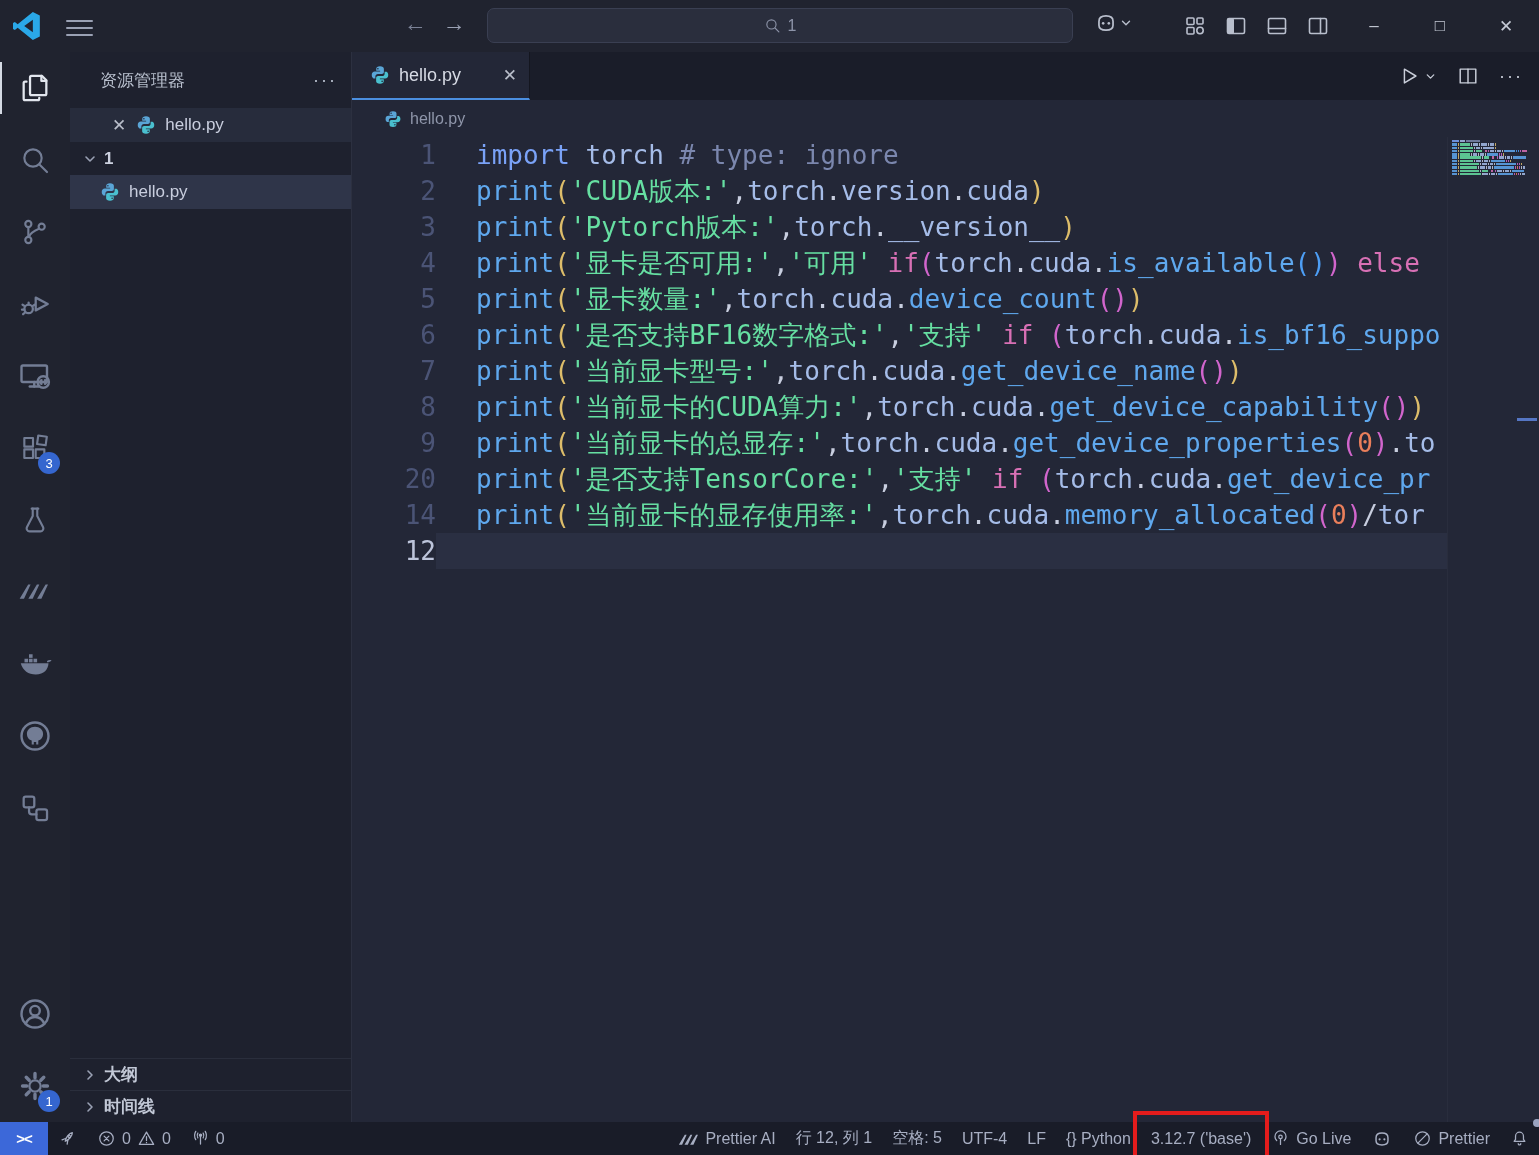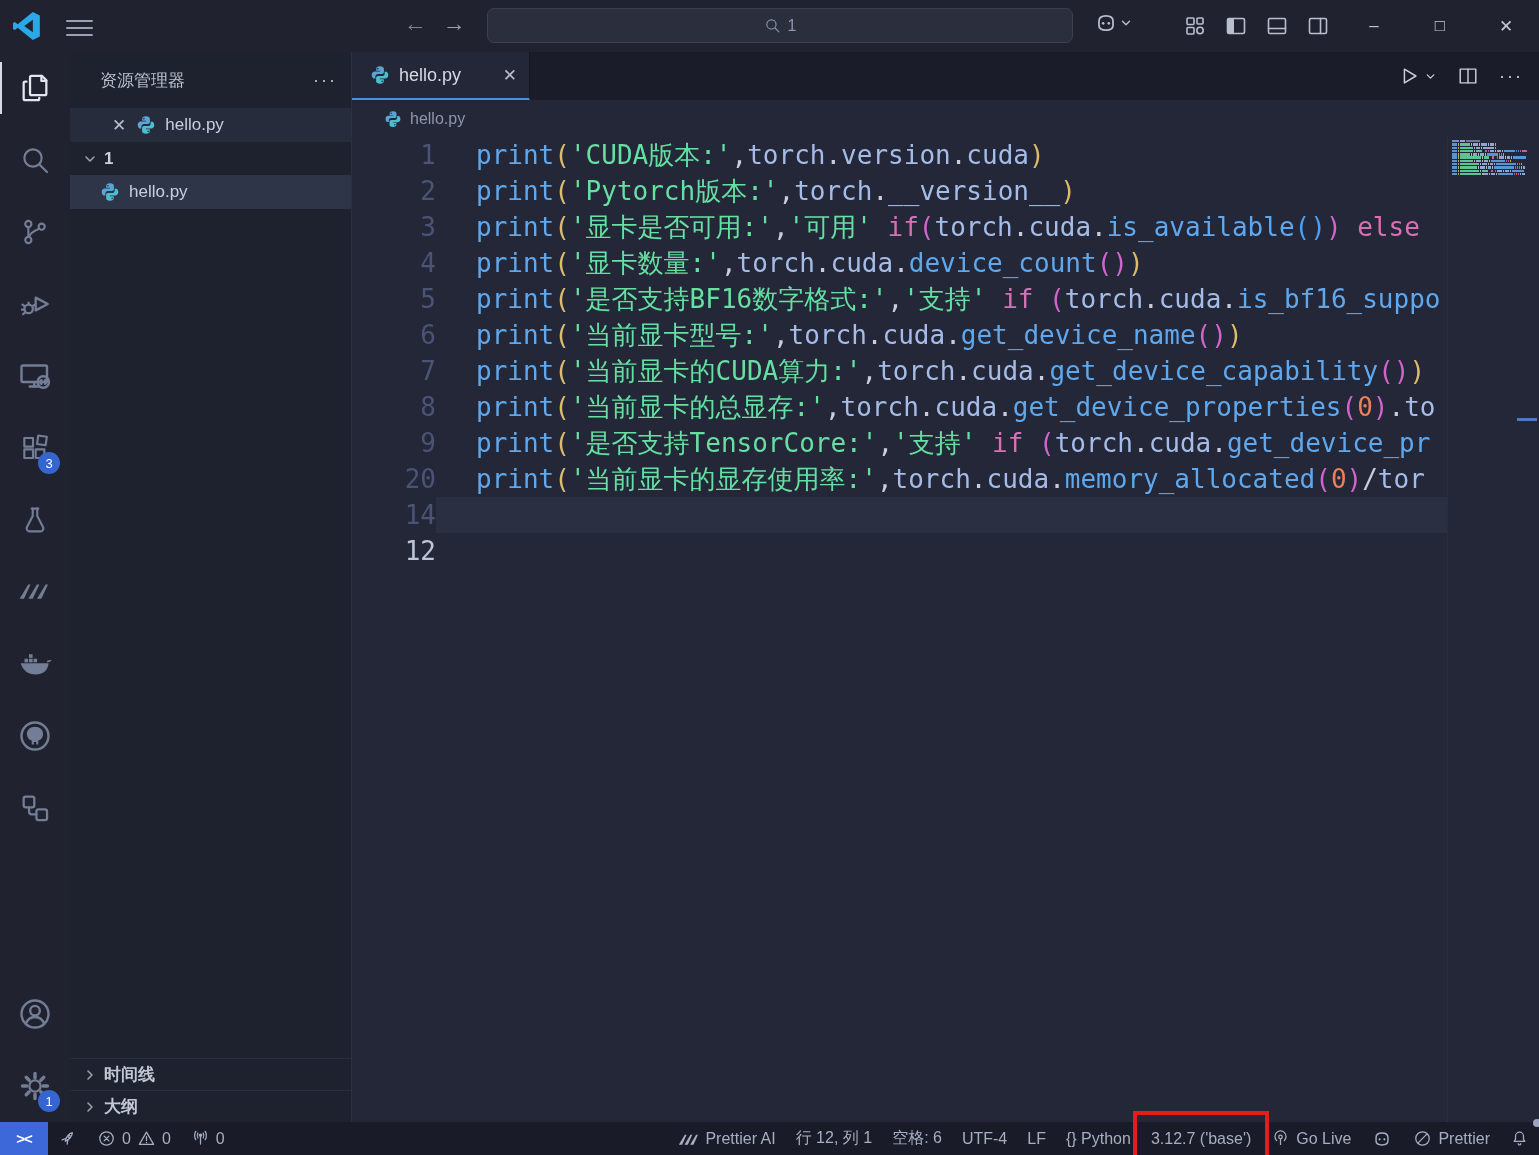--- a/index.html
+++ b/index.html
@@ -309,27 +309,27 @@
             <path fill="#4ac0cf" d="M8 15 c2 0 3-.8 3-2 v-1.6 H7.9 v-.6 h4.2 c1.6 0 2.5-1.1 2.5-2.8 0-1.3-.5-2.3-1.4-2.7 H11.7 v1.6 c0 1-.9 1.9-2 1.9 H6.5 c-.9 0-1.6.7-1.6 1.6 V13 c0 1.2 1.1 2 3.1 2 Z M9.7 13.7 a.65.65 0 1 1 0-1.3 a.65.65 0 0 1 0 1.3 Z"></path>
           </svg>
         <span>hello.py</span>
       </div>
 
       <div class="sb-bottomsections">
         <div class="sb-section">
           <svg class="chev ic" viewBox="0 0 16 16">
               <path d="M6 4 l4 4 -4 4"></path>
             </svg>
-          <span>时间线</span>
+          <span>大纲</span>
         </div>
         <div class="sb-section">
           <svg class="chev ic" viewBox="0 0 16 16">
               <path d="M6 4 l4 4 -4 4"></path>
             </svg>
-          <span>大纲</span>
+          <span>时间线</span>
         </div>
       </div>
     </div>
 
     <div class="editorcol">
       <div class="tabbar">
         <div class="tab">
           <svg class="pyicon" style="margin:0" viewBox="0 0 16 16">
               <path fill="#5aa5d6" d="M8 1 C6 1 5 1.8 5 3 v1.6 h3.1 v.6 H3.9 C2.3 5.2 1.4 6.3 1.4 8 c0 1.3.5 2.3 1.4 2.7 h1.5 V9.1 c0-1 .9-1.9 2-1.9 h3.2 c.9 0 1.6-.7 1.6-1.6 V3 C11.1 1.8 10 1 8 1 Z M6.3 2.3 a.65.65 0 1 1 0 1.3 a.65.65 0 0 1 0-1.3 Z"></path>
               <path fill="#4ac0cf" d="M8 15 c2 0 3-.8 3-2 v-1.6 H7.9 v-.6 h4.2 c1.6 0 2.5-1.1 2.5-2.8 0-1.3-.5-2.3-1.4-2.7 H11.7 v1.6 c0 1-.9 1.9-2 1.9 H6.5 c-.9 0-1.6.7-1.6 1.6 V13 c0 1.2 1.1 2 3.1 2 Z M9.7 13.7 a.65.65 0 1 1 0-1.3 a.65.65 0 0 1 0 1.3 Z"></path>
@@ -371,20 +371,21 @@
             <div class="ln">5</div>
             <div class="ln">6</div>
             <div class="ln">7</div>
             <div class="ln">8</div>
             <div class="ln">9</div>
             <div class="ln">20</div>
             <div class="ln">14</div>
             <div class="ln cur">12</div>
           </div>
         <div class="codelines">
+            <div class="code-line"><span style="color: rgb(122, 162, 247);">import </span><span style="color: rgb(165, 188, 232);">torch </span><span style="color: rgb(123, 135, 174);"># type: ignore</span></div>
             <div class="code-line"><span style="color: rgb(95, 168, 238);">print</span><span style="color: rgb(221, 189, 106);">(</span><span style="color: rgb(102, 223, 162);">'CUDA版本:'</span><span style="color: rgb(200, 206, 223);">,</span><span style="color: rgb(165, 188, 232);">torch</span><span style="color: rgb(200, 206, 223);">.</span><span style="color: rgb(165, 188, 232);">version</span><span style="color: rgb(200, 206, 223);">.</span><span style="color: rgb(165, 188, 232);">cuda</span><span style="color: rgb(221, 189, 106);">)</span></div>
             <div class="code-line"><span style="color: rgb(95, 168, 238);">print</span><span style="color: rgb(221, 189, 106);">(</span><span style="color: rgb(102, 223, 162);">'Pytorch版本:'</span><span style="color: rgb(200, 206, 223);">,</span><span style="color: rgb(165, 188, 232);">torch</span><span style="color: rgb(200, 206, 223);">.</span><span style="color: rgb(165, 188, 232);">__version__</span><span style="color: rgb(221, 189, 106);">)</span></div>
             <div class="code-line"><span style="color: rgb(95, 168, 238);">print</span><span style="color: rgb(221, 189, 106);">(</span><span style="color: rgb(102, 223, 162);">'显卡是否可用:'</span><span style="color: rgb(200, 206, 223);">,</span><span style="color: rgb(102, 223, 162);">'可用'</span><span style="color: rgb(200, 206, 223);"> </span><span style="color: rgb(216, 112, 181);">if</span><span style="color: rgb(209, 101, 204);">(</span><span style="color: rgb(165, 188, 232);">torch</span><span style="color: rgb(200, 206, 223);">.</span><span style="color: rgb(165, 188, 232);">cuda</span><span style="color: rgb(200, 206, 223);">.</span><span style="color: rgb(95, 168, 238);">is_available</span><span style="color: rgb(77, 158, 245);">(</span><span style="color: rgb(77, 158, 245);">)</span><span style="color: rgb(209, 101, 204);">)</span><span style="color: rgb(216, 112, 181);"> else</span></div>
             <div class="code-line"><span style="color: rgb(95, 168, 238);">print</span><span style="color: rgb(221, 189, 106);">(</span><span style="color: rgb(102, 223, 162);">'显卡数量:'</span><span style="color: rgb(200, 206, 223);">,</span><span style="color: rgb(165, 188, 232);">torch</span><span style="color: rgb(200, 206, 223);">.</span><span style="color: rgb(165, 188, 232);">cuda</span><span style="color: rgb(200, 206, 223);">.</span><span style="color: rgb(95, 168, 238);">device_count</span><span style="color: rgb(209, 101, 204);">(</span><span style="color: rgb(209, 101, 204);">)</span><span style="color: rgb(221, 189, 106);">)</span></div>
             <div class="code-line"><span style="color: rgb(95, 168, 238);">print</span><span style="color: rgb(221, 189, 106);">(</span><span style="color: rgb(102, 223, 162);">'是否支持BF16数字格式:'</span><span style="color: rgb(200, 206, 223);">,</span><span style="color: rgb(102, 223, 162);">'支持'</span><span style="color: rgb(200, 206, 223);"> </span><span style="color: rgb(216, 112, 181);">if</span><span style="color: rgb(200, 206, 223);"> </span><span style="color: rgb(209, 101, 204);">(</span><span style="color: rgb(165, 188, 232);">torch</span><span style="color: rgb(200, 206, 223);">.</span><span style="color: rgb(165, 188, 232);">cuda</span><span style="color: rgb(200, 206, 223);">.</span><span style="color: rgb(95, 168, 238);">is_bf16_suppo</span></div>
             <div class="code-line"><span style="color: rgb(95, 168, 238);">print</span><span style="color: rgb(221, 189, 106);">(</span><span style="color: rgb(102, 223, 162);">'当前显卡型号:'</span><span style="color: rgb(200, 206, 223);">,</span><span style="color: rgb(165, 188, 232);">torch</span><span style="color: rgb(200, 206, 223);">.</span><span style="color: rgb(165, 188, 232);">cuda</span><span style="color: rgb(200, 206, 223);">.</span><span style="color: rgb(95, 168, 238);">get_device_name</span><span style="color: rgb(209, 101, 204);">(</span><span style="color: rgb(209, 101, 204);">)</span><span style="color: rgb(221, 189, 106);">)</span></div>
             <div class="code-line"><span style="color: rgb(95, 168, 238);">print</span><span style="color: rgb(221, 189, 106);">(</span><span style="color: rgb(102, 223, 162);">'当前显卡的CUDA算力:'</span><span style="color: rgb(200, 206, 223);">,</span><span style="color: rgb(165, 188, 232);">torch</span><span style="color: rgb(200, 206, 223);">.</span><span style="color: rgb(165, 188, 232);">cuda</span><span style="color: rgb(200, 206, 223);">.</span><span style="color: rgb(95, 168, 238);">get_device_capability</span><span style="color: rgb(209, 101, 204);">(</span><span style="color: rgb(209, 101, 204);">)</span><span style="color: rgb(221, 189, 106);">)</span></div>
             <div class="code-line"><span style="color: rgb(95, 168, 238);">print</span><span style="color: rgb(221, 189, 106);">(</span><span style="color: rgb(102, 223, 162);">'当前显卡的总显存:'</span><span style="color: rgb(200, 206, 223);">,</span><span style="color: rgb(165, 188, 232);">torch</span><span style="color: rgb(200, 206, 223);">.</span><span style="color: rgb(165, 188, 232);">cuda</span><span style="color: rgb(200, 206, 223);">.</span><span style="color: rgb(95, 168, 238);">get_device_properties</span><span style="color: rgb(209, 101, 204);">(</span><span style="color: rgb(234, 127, 91);">0</span><span style="color: rgb(209, 101, 204);">)</span><span style="color: rgb(200, 206, 223);">.</span><span style="color: rgb(165, 188, 232);">to</span></div>
             <div class="code-line"><span style="color: rgb(95, 168, 238);">print</span><span style="color: rgb(221, 189, 106);">(</span><span style="color: rgb(102, 223, 162);">'是否支持TensorCore:'</span><span style="color: rgb(200, 206, 223);">,</span><span style="color: rgb(102, 223, 162);">'支持'</span><span style="color: rgb(200, 206, 223);"> </span><span style="color: rgb(216, 112, 181);">if</span><span style="color: rgb(200, 206, 223);"> </span><span style="color: rgb(209, 101, 204);">(</span><span style="color: rgb(165, 188, 232);">torch</span><span style="color: rgb(200, 206, 223);">.</span><span style="color: rgb(165, 188, 232);">cuda</span><span style="color: rgb(200, 206, 223);">.</span><span style="color: rgb(95, 168, 238);">get_device_pr</span></div>
             <div class="code-line"><span style="color: rgb(95, 168, 238);">print</span><span style="color: rgb(221, 189, 106);">(</span><span style="color: rgb(102, 223, 162);">'当前显卡的显存使用率:'</span><span style="color: rgb(200, 206, 223);">,</span><span style="color: rgb(165, 188, 232);">torch</span><span style="color: rgb(200, 206, 223);">.</span><span style="color: rgb(165, 188, 232);">cuda</span><span style="color: rgb(200, 206, 223);">.</span><span style="color: rgb(95, 168, 238);">memory_allocated</span><span style="color: rgb(209, 101, 204);">(</span><span style="color: rgb(234, 127, 91);">0</span><span style="color: rgb(209, 101, 204);">)</span><span style="color: rgb(200, 206, 223);">/</span><span style="color: rgb(165, 188, 232);">tor</span></div>
@@ -586,21 +587,21 @@
     </div>
 
     <div class="sb-rightgrp">
       <div class="st-item">
         <svg width="20" height="16" viewBox="0 0 24 18" fill="currentColor">
             <path d="M2 16 L7.5 4 h2.2 L6 16 Z M8.8 16 L14.3 4 h2.2 L12.8 16 Z M15.6 16 L21.1 4 h2.2 L19.6 16 Z" transform="skewX(-8)"></path>
           </svg>
         <span>Prettier AI</span>
       </div>
       <div class="st-item">行 12, 列 1</div>
-      <div class="st-item">空格: 6</div>
+      <div class="st-item">空格: 5</div>
       <div class="st-item">UTF-4</div>
       <div class="st-item">LF</div>
       <div class="st-item">{} Python</div>
       <div class="st-item pyver">
         <span>3.12.7 ('base')</span>
         <div class="annotation-box"></div>
       </div>
       <div class="st-item">
         <svg class="ic st-ic" viewBox="0 0 24 24">
             <circle cx="12" cy="10" r="2.2"></circle>

